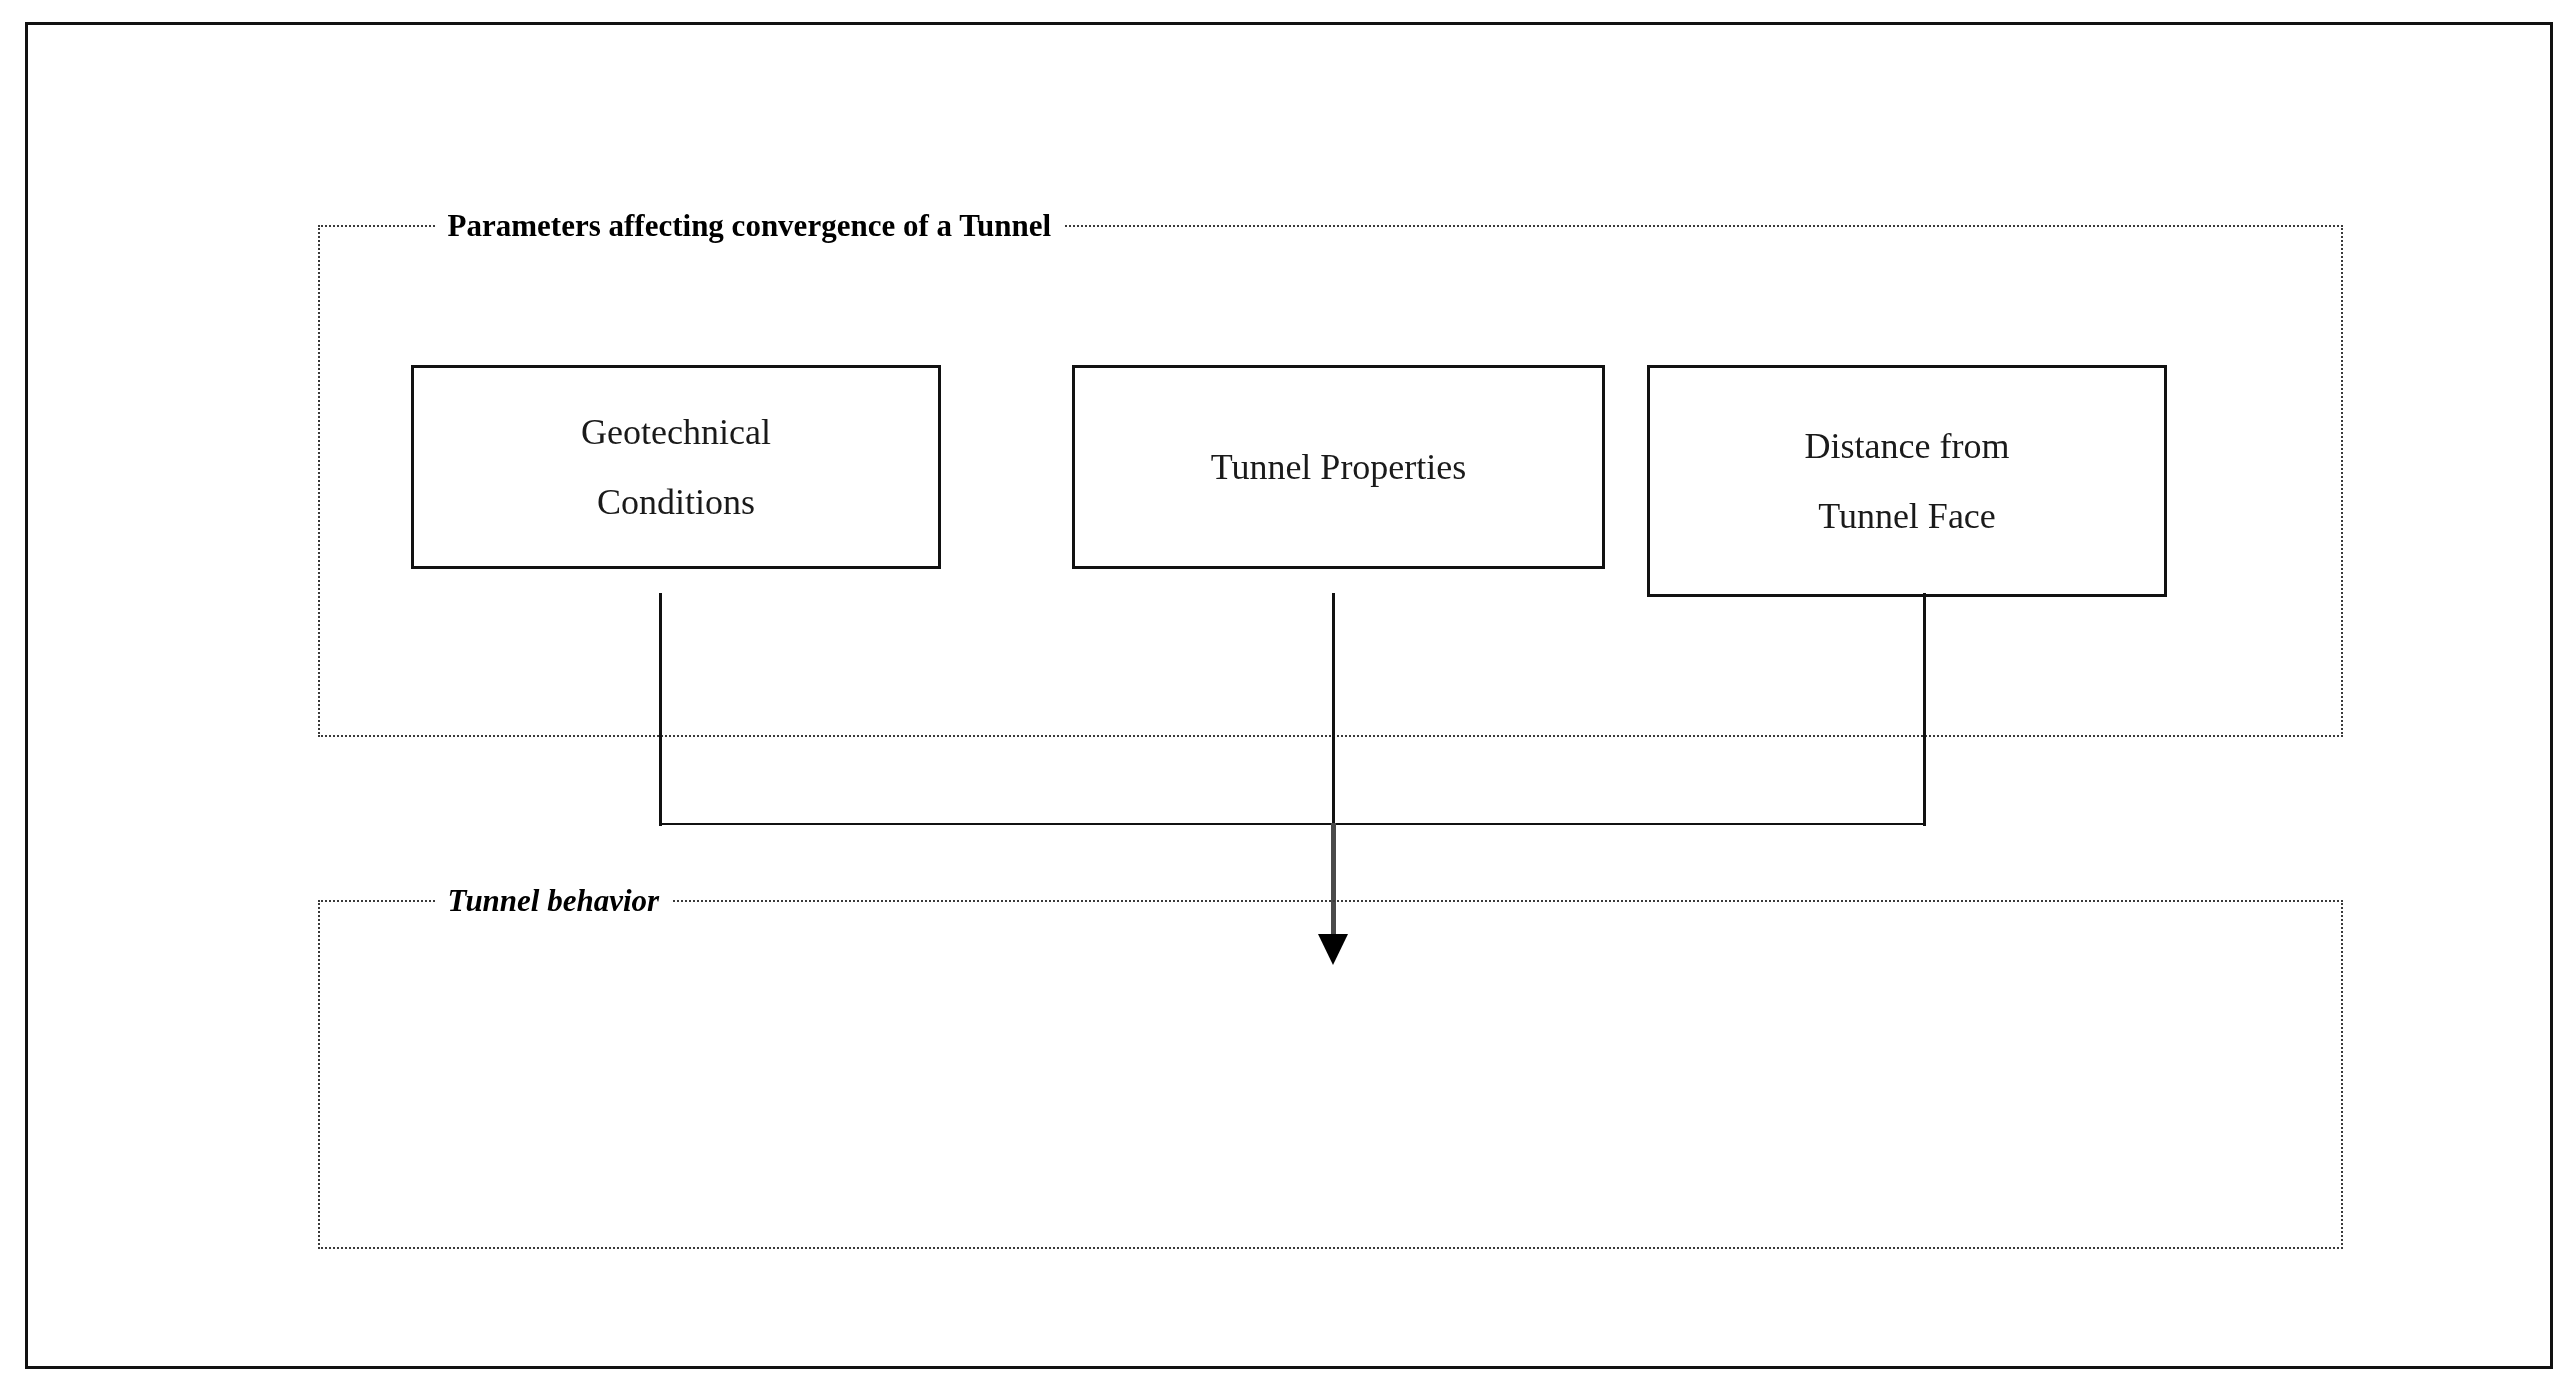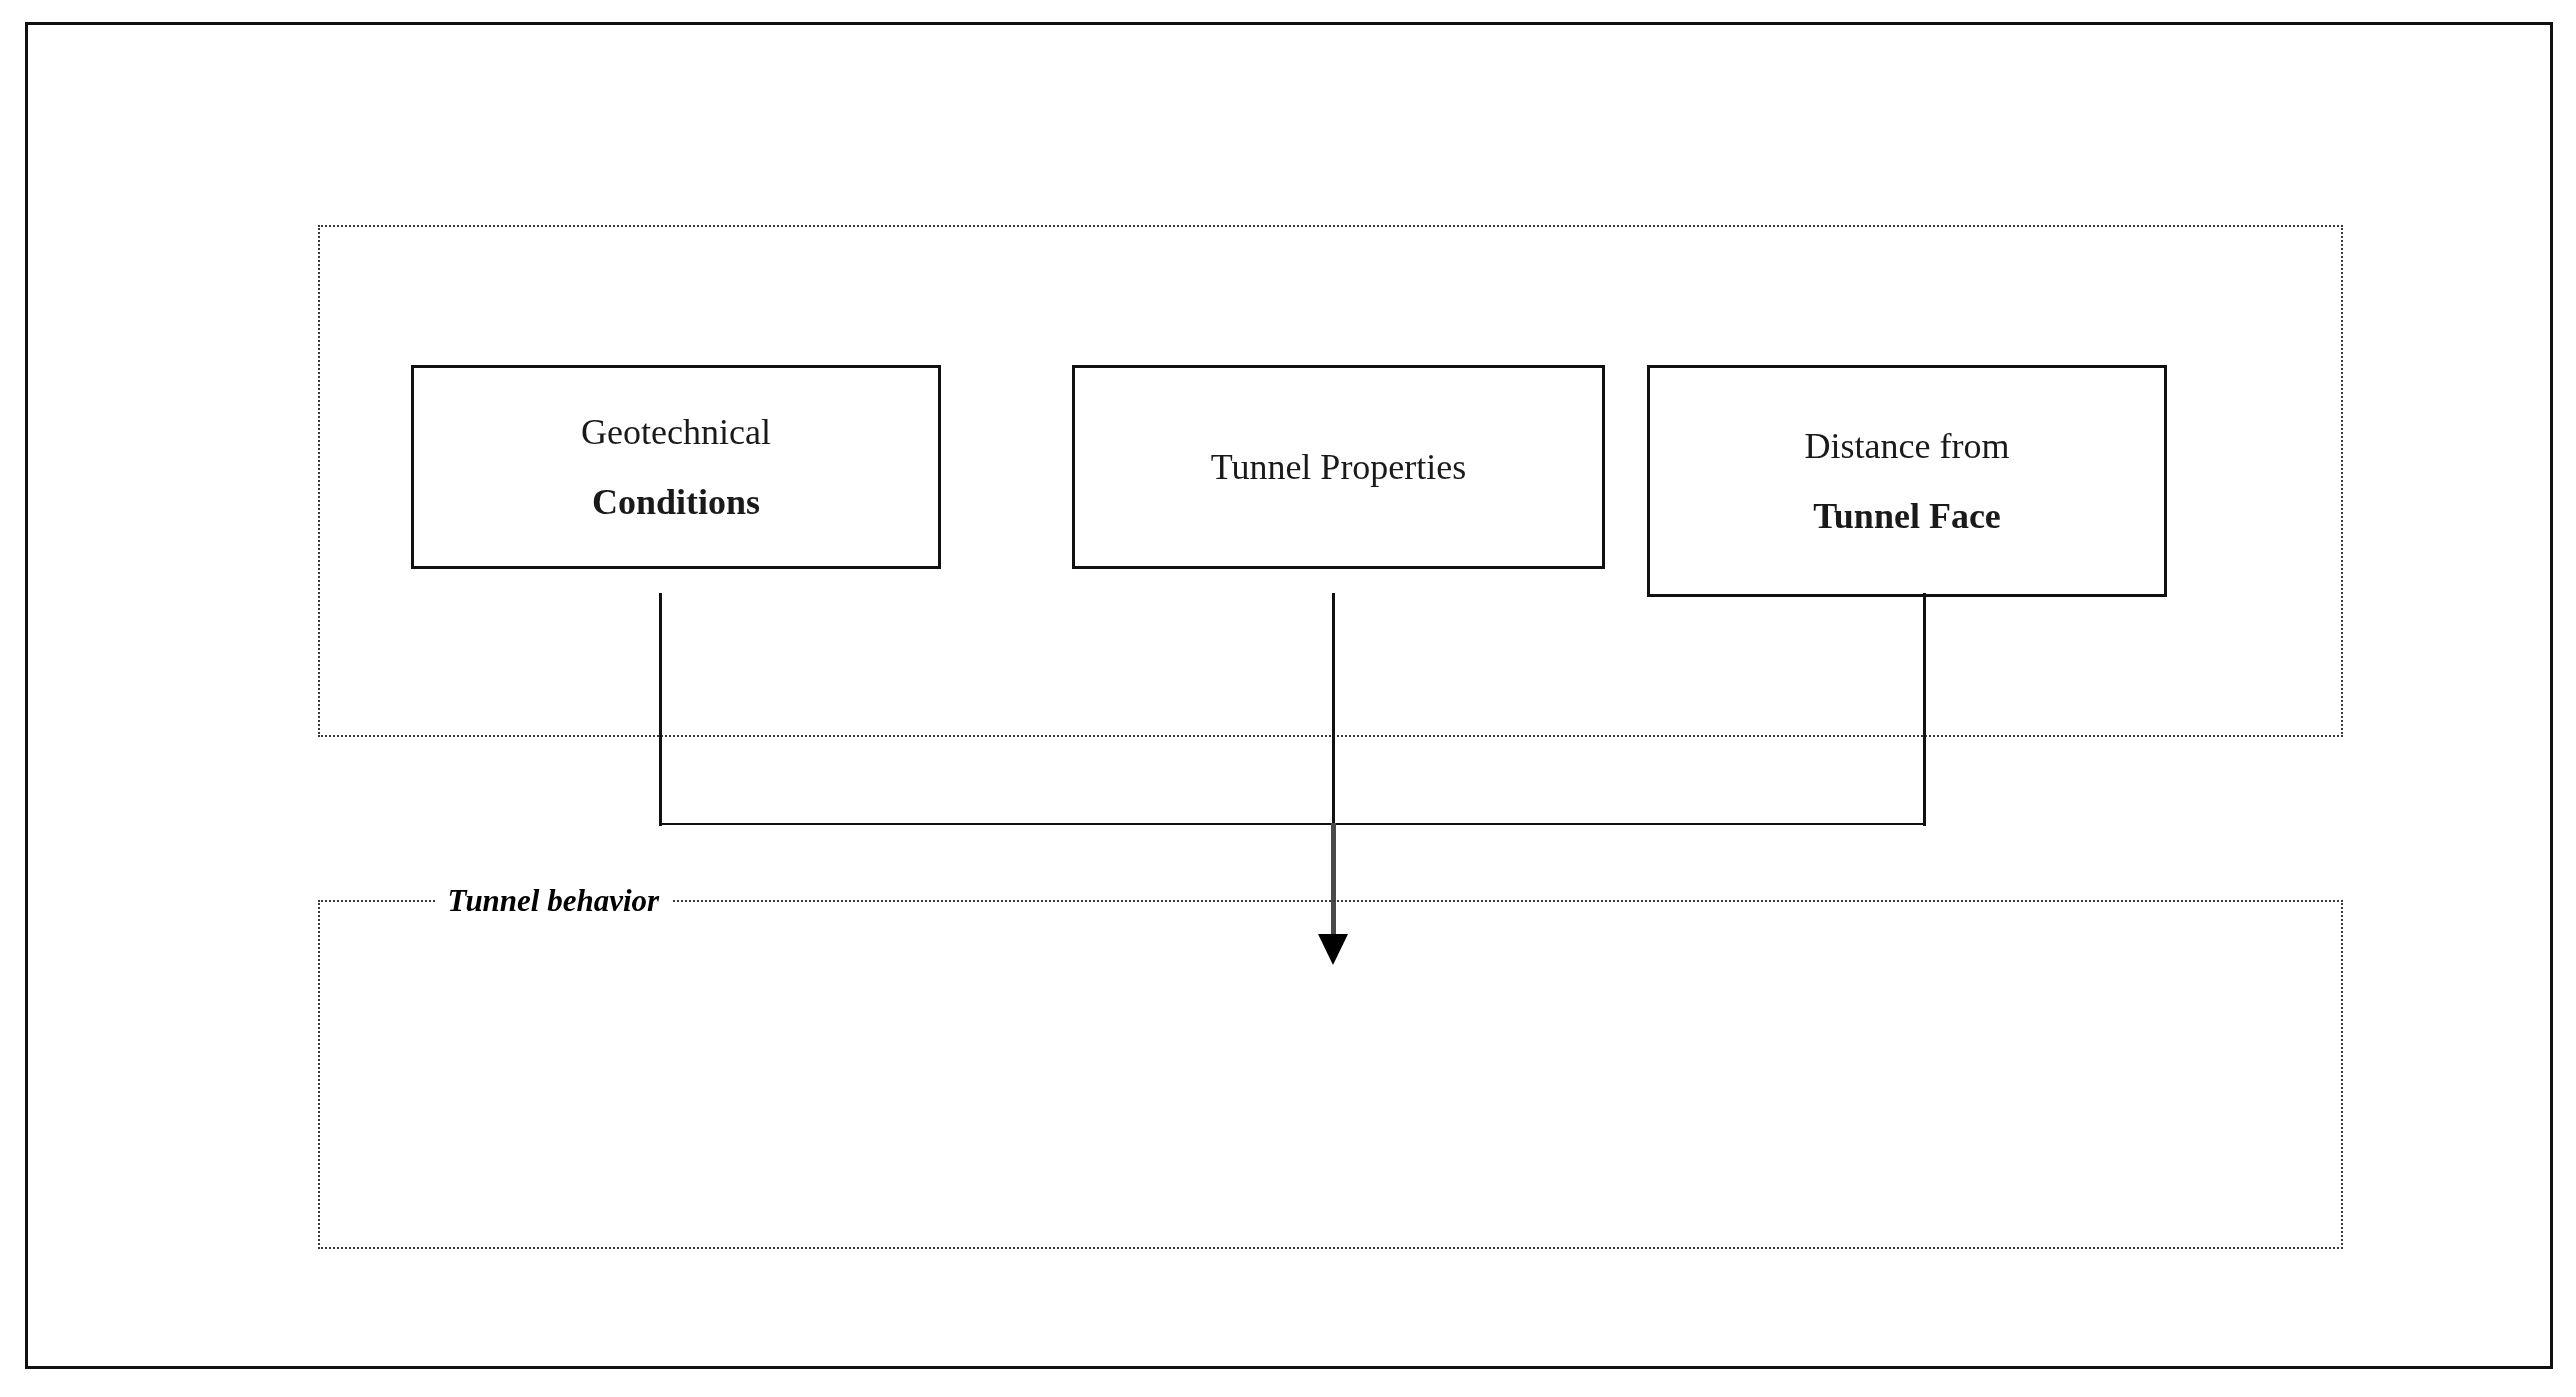--- a/index.html
+++ b/index.html
@@ -86,21 +86,20 @@
     color: #1a1a1a;
     font-size: 36px;
     line-height: 1.0;
   }
   .node-box .line {
     display: block;
     white-space: nowrap;
   }
   .node-box .line + .line {
     margin-top: 34px;
-    font-weight: bold;
   }
 
   #node-geotechnical {
     left: 383px;
     top: 340px;
     width: 530px;
     height: 204px;
   }
   #node-tunnel-properties {
     left: 1044px;
@@ -176,20 +175,21 @@
 </style>
 </head>
 <body>
 
 <div id="canvas">
 
   <div class="outer-frame">
 
     <div class="group-box" id="group-parameters"></div>
 
+    <div class="group-caption" id="caption-parameters">Parameters affecting convergence of a Tunnel</div>
 
     <div class="node-box" id="node-geotechnical">
       <span class="line">Geotechnical</span>
       <span class="line">Conditions</span>
     </div>
 
     <div class="node-box" id="node-tunnel-properties">
       <span class="line">Tunnel Properties</span>
     </div>
 

